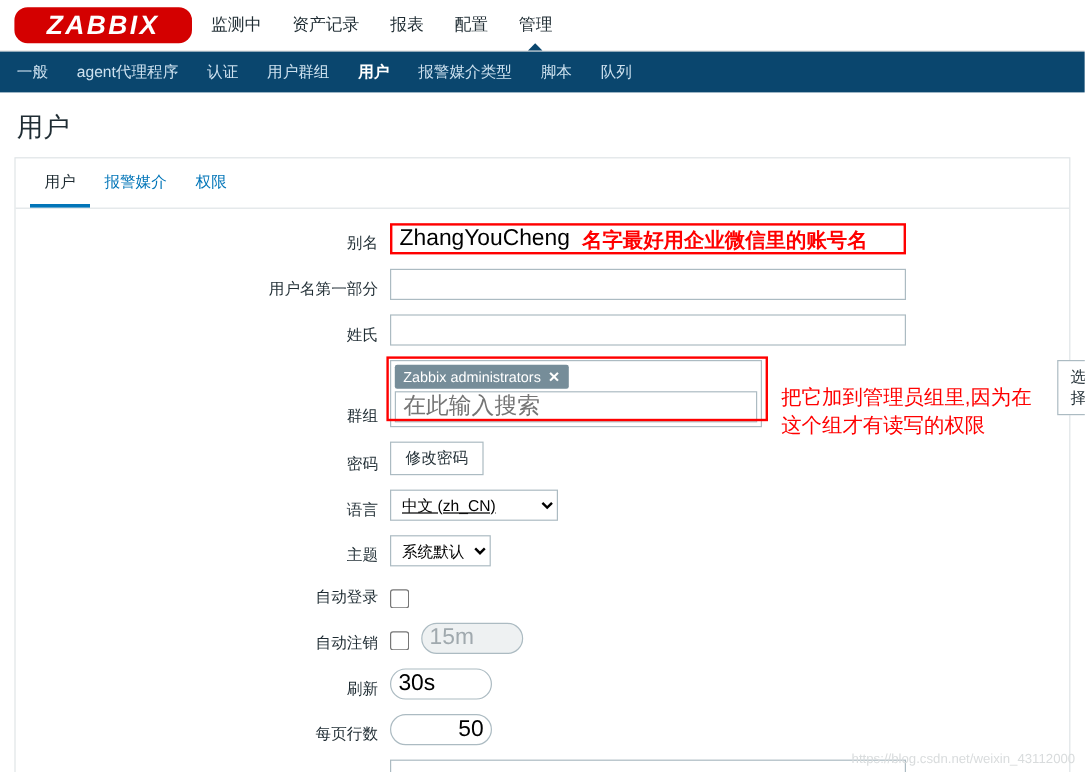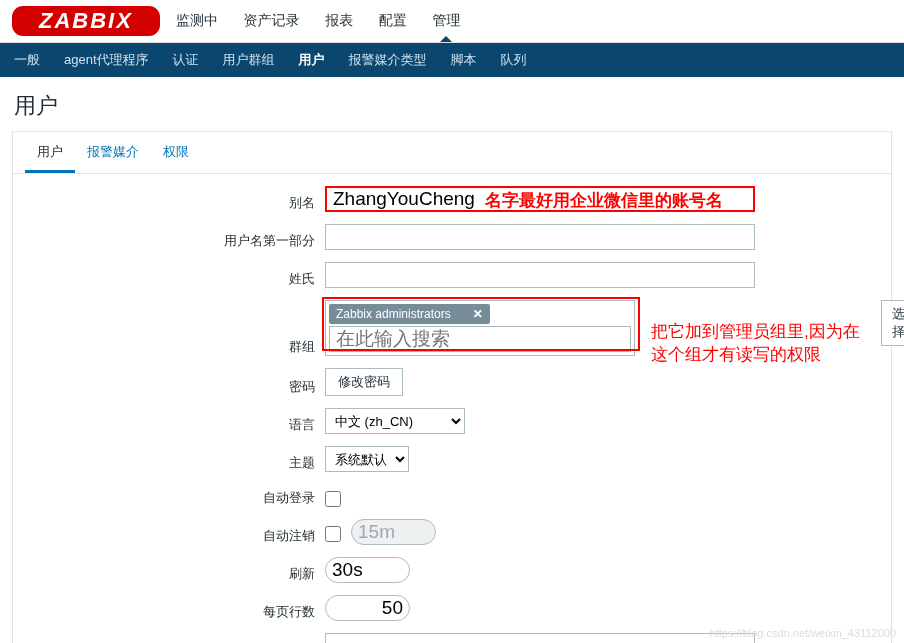--- a/index.html
+++ b/index.html
@@ -18,21 +18,21 @@
 .tabs a { padding: 11px 12px 9px; text-decoration: none; color: #0275b8; font-size: 13px; cursor: pointer; }
 .tabs a.active { color: #1f2c33; border-bottom: 3px solid #0275b8; }
 .form { padding: 12px 12px 18px; }
 .row { display: flex; align-items: flex-end; margin-bottom: 12px; }
 .label { width: 300px; text-align: right; padding-right: 10px; padding-top: 5px; color: #1f2c33; font-size: 13px; }
 .field { flex: 1; display: flex; align-items: center; position: relative; }
 input[type="text"] { border: 1px solid #acbbc2; padding: 4px 6px; font-size: 19px; height: 26px; }
 .wide { width: 430px; }
 .narrow { width: 85px; border-radius: 13px; }
 .tagbox { border: 1px solid #acbbc2; width: 310px; padding: 3px; }
-.tag { display: inline-flex; align-items: center; background: #768d99; color: #fff; font-size: 12px; padding: 3px 7px; border-radius: 2px; gap: 16px; }
+.tag { display: inline-flex; align-items: center; background: #768d99; color: #fff; font-size: 12px; padding: 3px 7px; border-radius: 2px; }
 .tag-x { margin-left: 6px; cursor: pointer; font-weight: bold; }
 .tag-search { border: none; outline: none; width: 100%; padding: 4px 2px; color: #768d99; font-size: 12px; margin-top: 2px; }
 .btn { background: #fff; border: 1px solid #acbbc2; padding: 4px 12px; font-size: 13px; cursor: pointer; color: #1f2c33; }
 .btn.small { padding: 4px 10px; }
 select { border: 1px solid #acbbc2; padding: 3px 5px; font-size: 13px; height: 26px; background: #fff; }
 input[type="checkbox"] { width: 16px; height: 16px; margin-top: 4px; }
 .disabled-input { background: #eef1f2; color: #a0a9ae; }
 .annotation { color: #ff0000; font-size: 17px; white-space: nowrap; }
 .annot-box { border: 2px solid #ff0000; position: absolute; pointer-events: none; }
 .watermark { position: fixed; bottom: 4px; right: 8px; color: #d9dcdd; font-size: 11px; }
@@ -116,21 +116,21 @@
     <div class="row">
       <div class="label">密码</div>
       <div class="field">
           <button class="btn">修改密码</button>
         </div>
     </div>
 
     <div class="row">
       <div class="label">语言</div>
       <div class="field">
-          <select style="width:140px;"><option>中文 (zh_CN)</option></select>
+          <select style="width:140px;text-decoration:underline;"><option>中文 (zh_CN)</option></select>
         </div>
     </div>
 
     <div class="row">
       <div class="label">主题</div>
       <div class="field">
           <select><option>系统默认</option></select>
         </div>
     </div>
 

